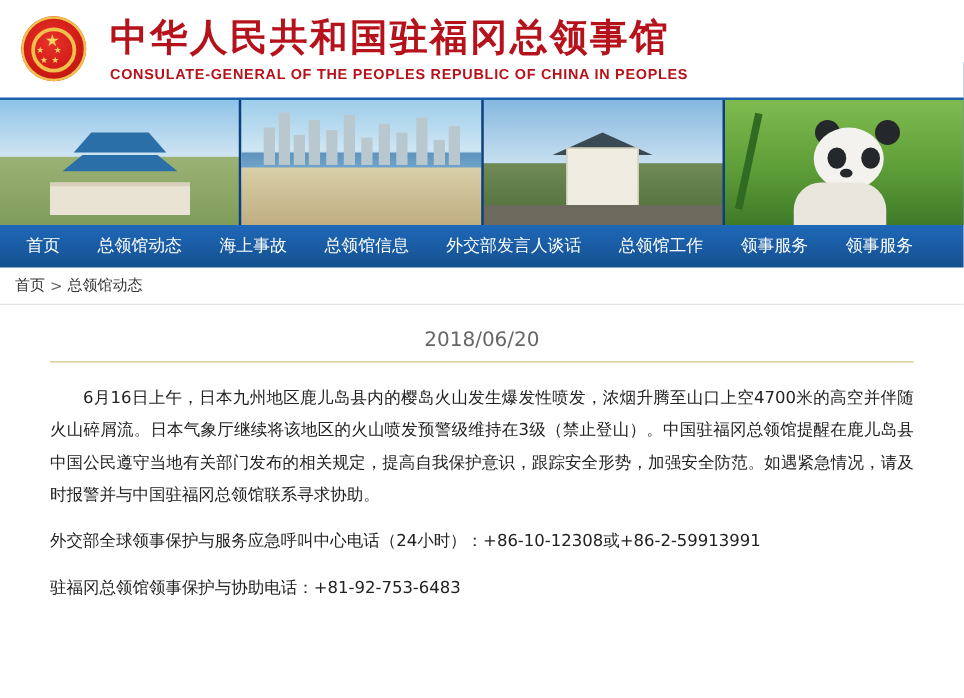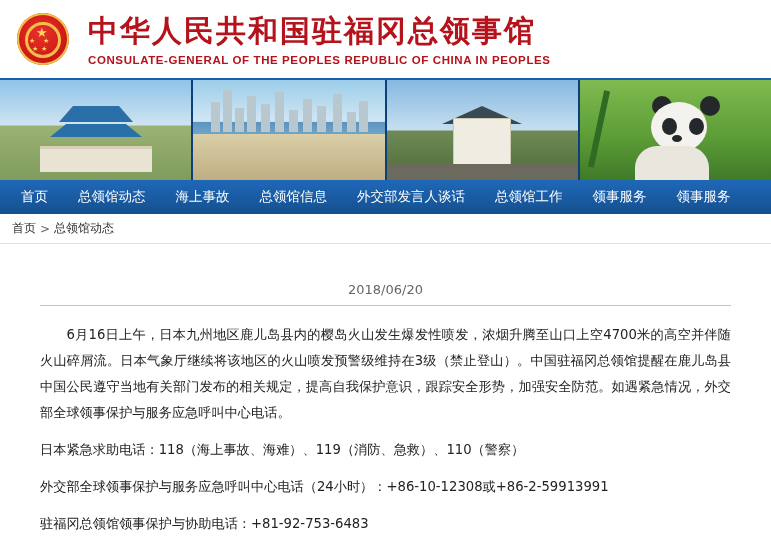--- a/index.html
+++ b/index.html
@@ -213,23 +213,22 @@
     text-align: center;
     font-size: 17.5px;
     font-weight: bold;
     color: #1a1a1a;
     font-family: "DejaVu Sans", "Liberation Sans", sans-serif;
     letter-spacing: .5px;
     margin-top: 12px;
   }
   .art-date {
     text-align: center;
-    font-size: 13px;
+    font-size: 16px;
     color: #666;
-    margin-top: 20px;
     font-family: "DejaVu Sans", "Liberation Sans", sans-serif;
   }
   .hr-gold {
     margin-top: 8px;
     height: 1px;
     background: #d8c48a;
   }
   .art-body {
     margin-top: 16px;
     font-size: 13.2px;
@@ -318,20 +317,19 @@
   <div class="breadcrumb">
     <a href="#">首页</a>
     <span class="sep">&gt;</span>
     <a href="#">总领馆动态</a>
   </div>
 
   <div class="article">
     <div class="art-date">2018/06/20</div>
     <div class="hr-gold"></div>
     <div class="art-body">
-      <p class="indent">6月16日上午，日本九州地区鹿儿岛县内的樱岛火山发生爆发性喷发，浓烟升腾至山口上空4700米的高空并伴随火山碎屑流。日本气象厅继续将该地区的火山喷发预警级维持在3级（禁止登山）。中国驻福冈总领馆提醒在鹿儿岛县中国公民遵守当地有关部门发布的相关规定，提高自我保护意识，跟踪安全形势，加强安全防范。如遇紧急情况，外交部全球领事保护与服务应急呼叫中心电话。</p>
-      <p>日本紧急求助电话：118（海上事故、海难）、119（消防、急救）、110（警察）</p>
+      <p class="indent">6月16日上午，日本九州地区鹿儿岛县内的樱岛火山发生爆发性喷发，浓烟升腾至山口上空4700米的高空并伴随火山碎屑流。日本气象厅继续将该地区的火山喷发预警级维持在3级（禁止登山）。中国驻福冈总领馆提醒在鹿儿岛县中国公民遵守当地有关部门发布的相关规定，提高自我保护意识，跟踪安全形势，加强安全防范。如遇紧急情况，请及时报警并与中国驻福冈总领馆联系寻求协助。</p>
       <p>外交部全球领事保护与服务应急呼叫中心电话（24小时）：+86-10-12308或+86-2-59913991</p>
       <p>驻福冈总领馆领事保护与协助电话：+81-92-753-6483</p>
     </div>
   </div>
 
 </div>
 
 </body></html>

